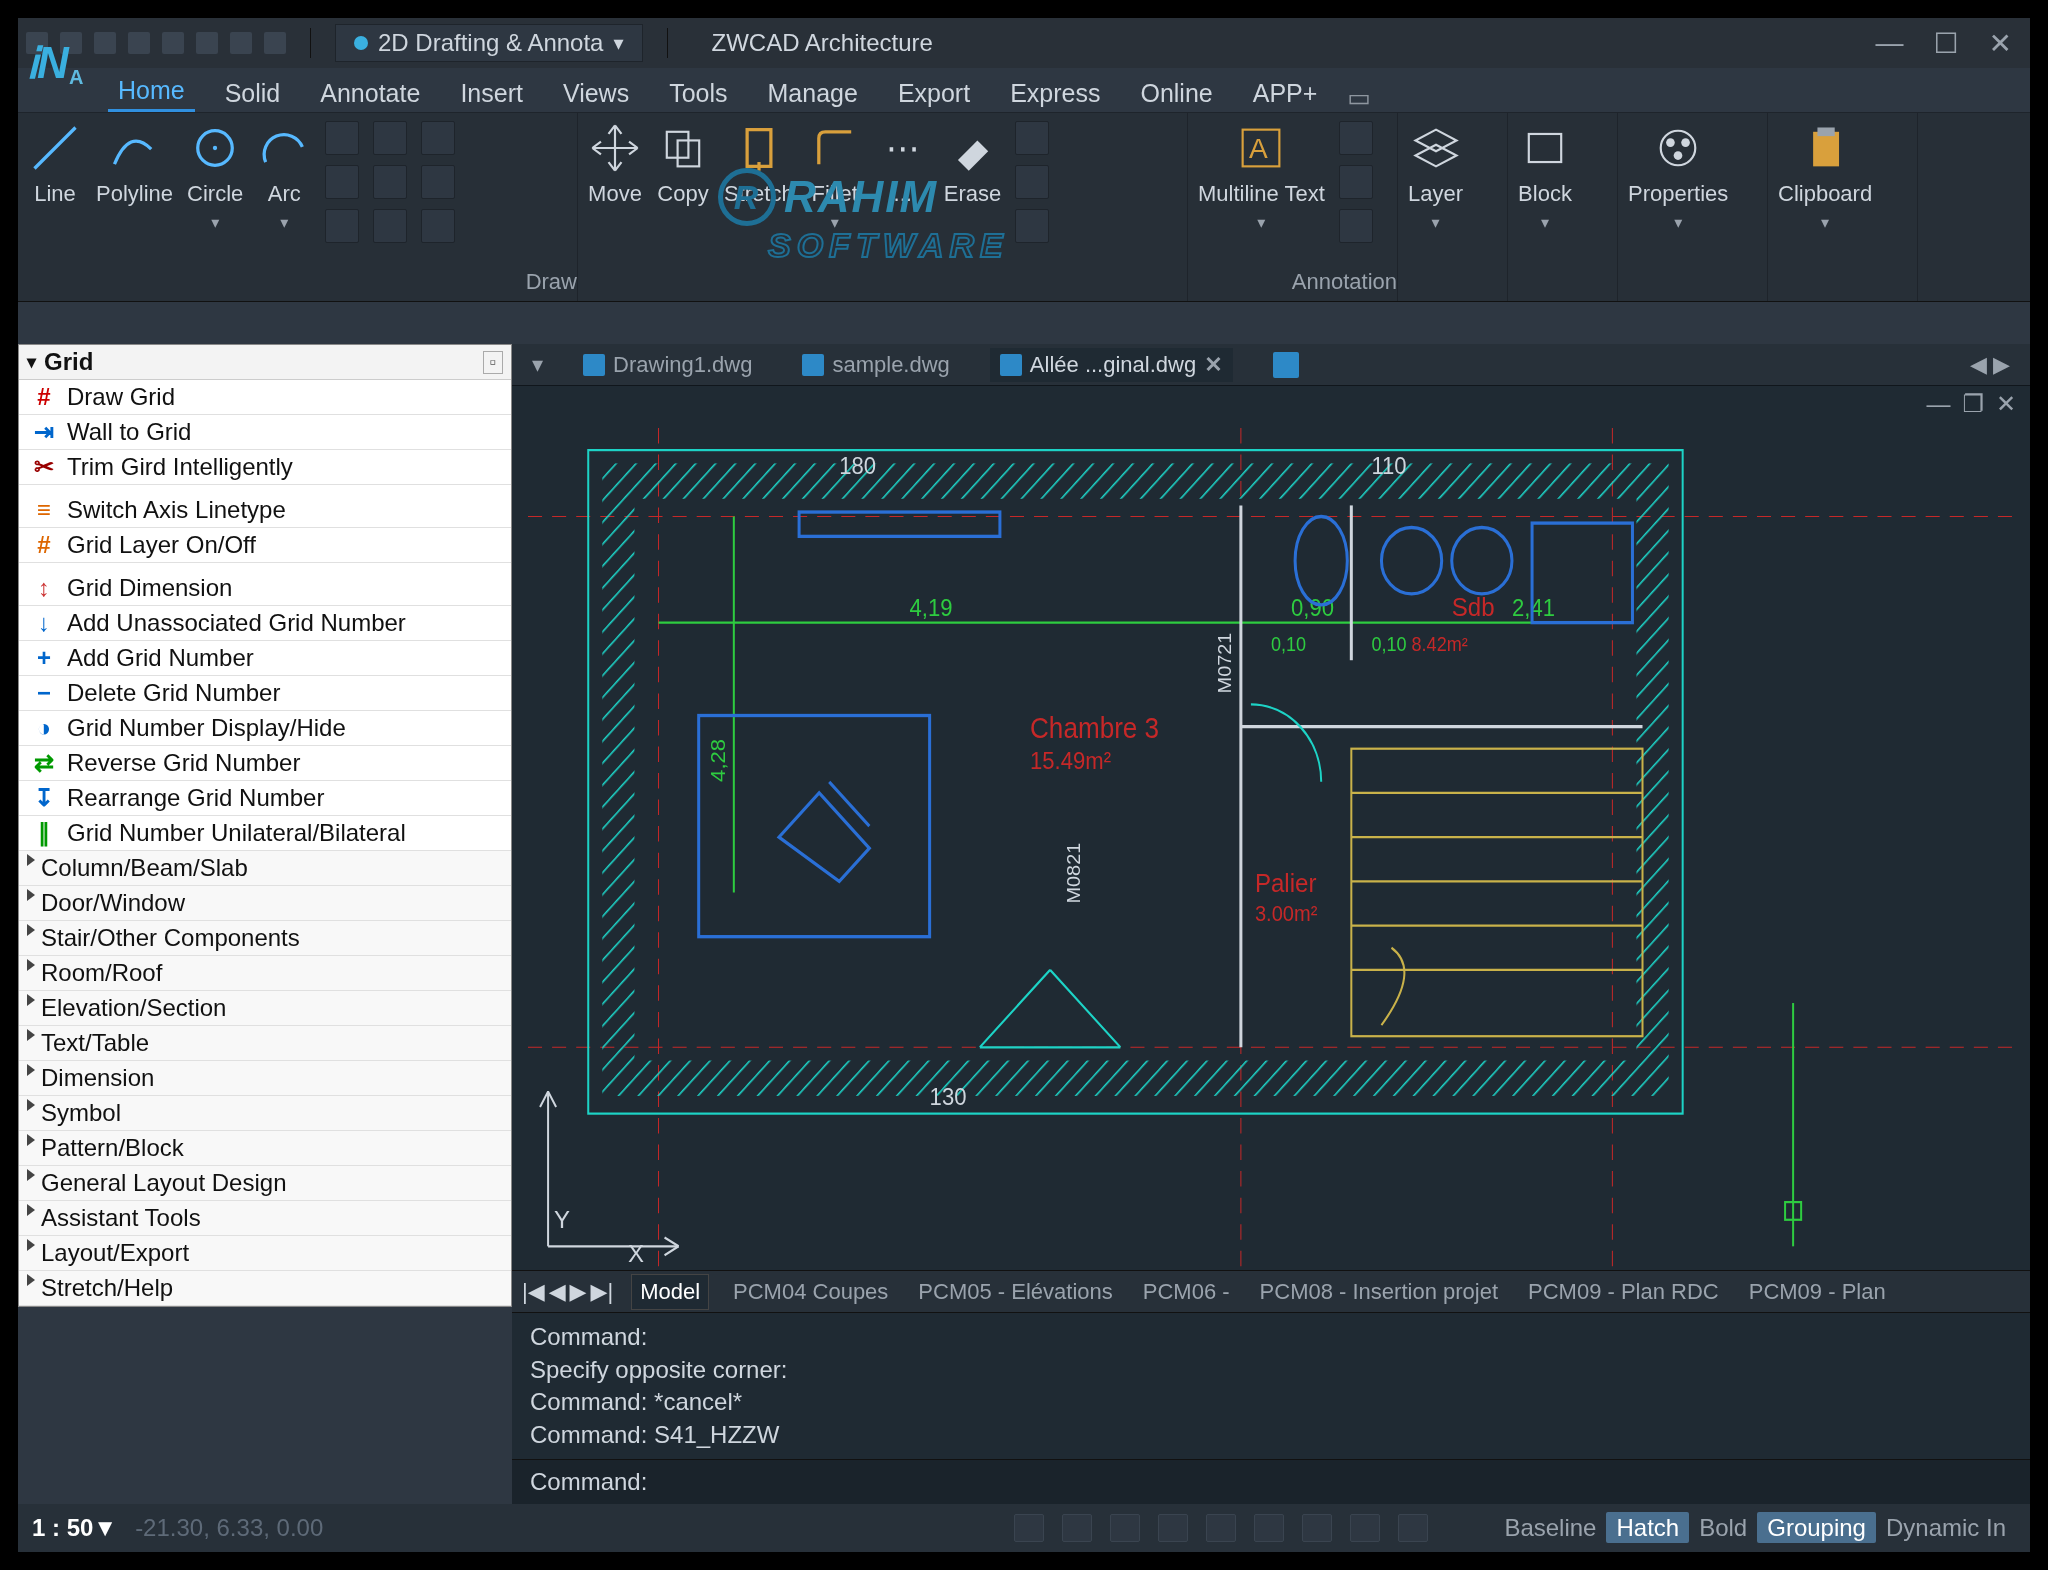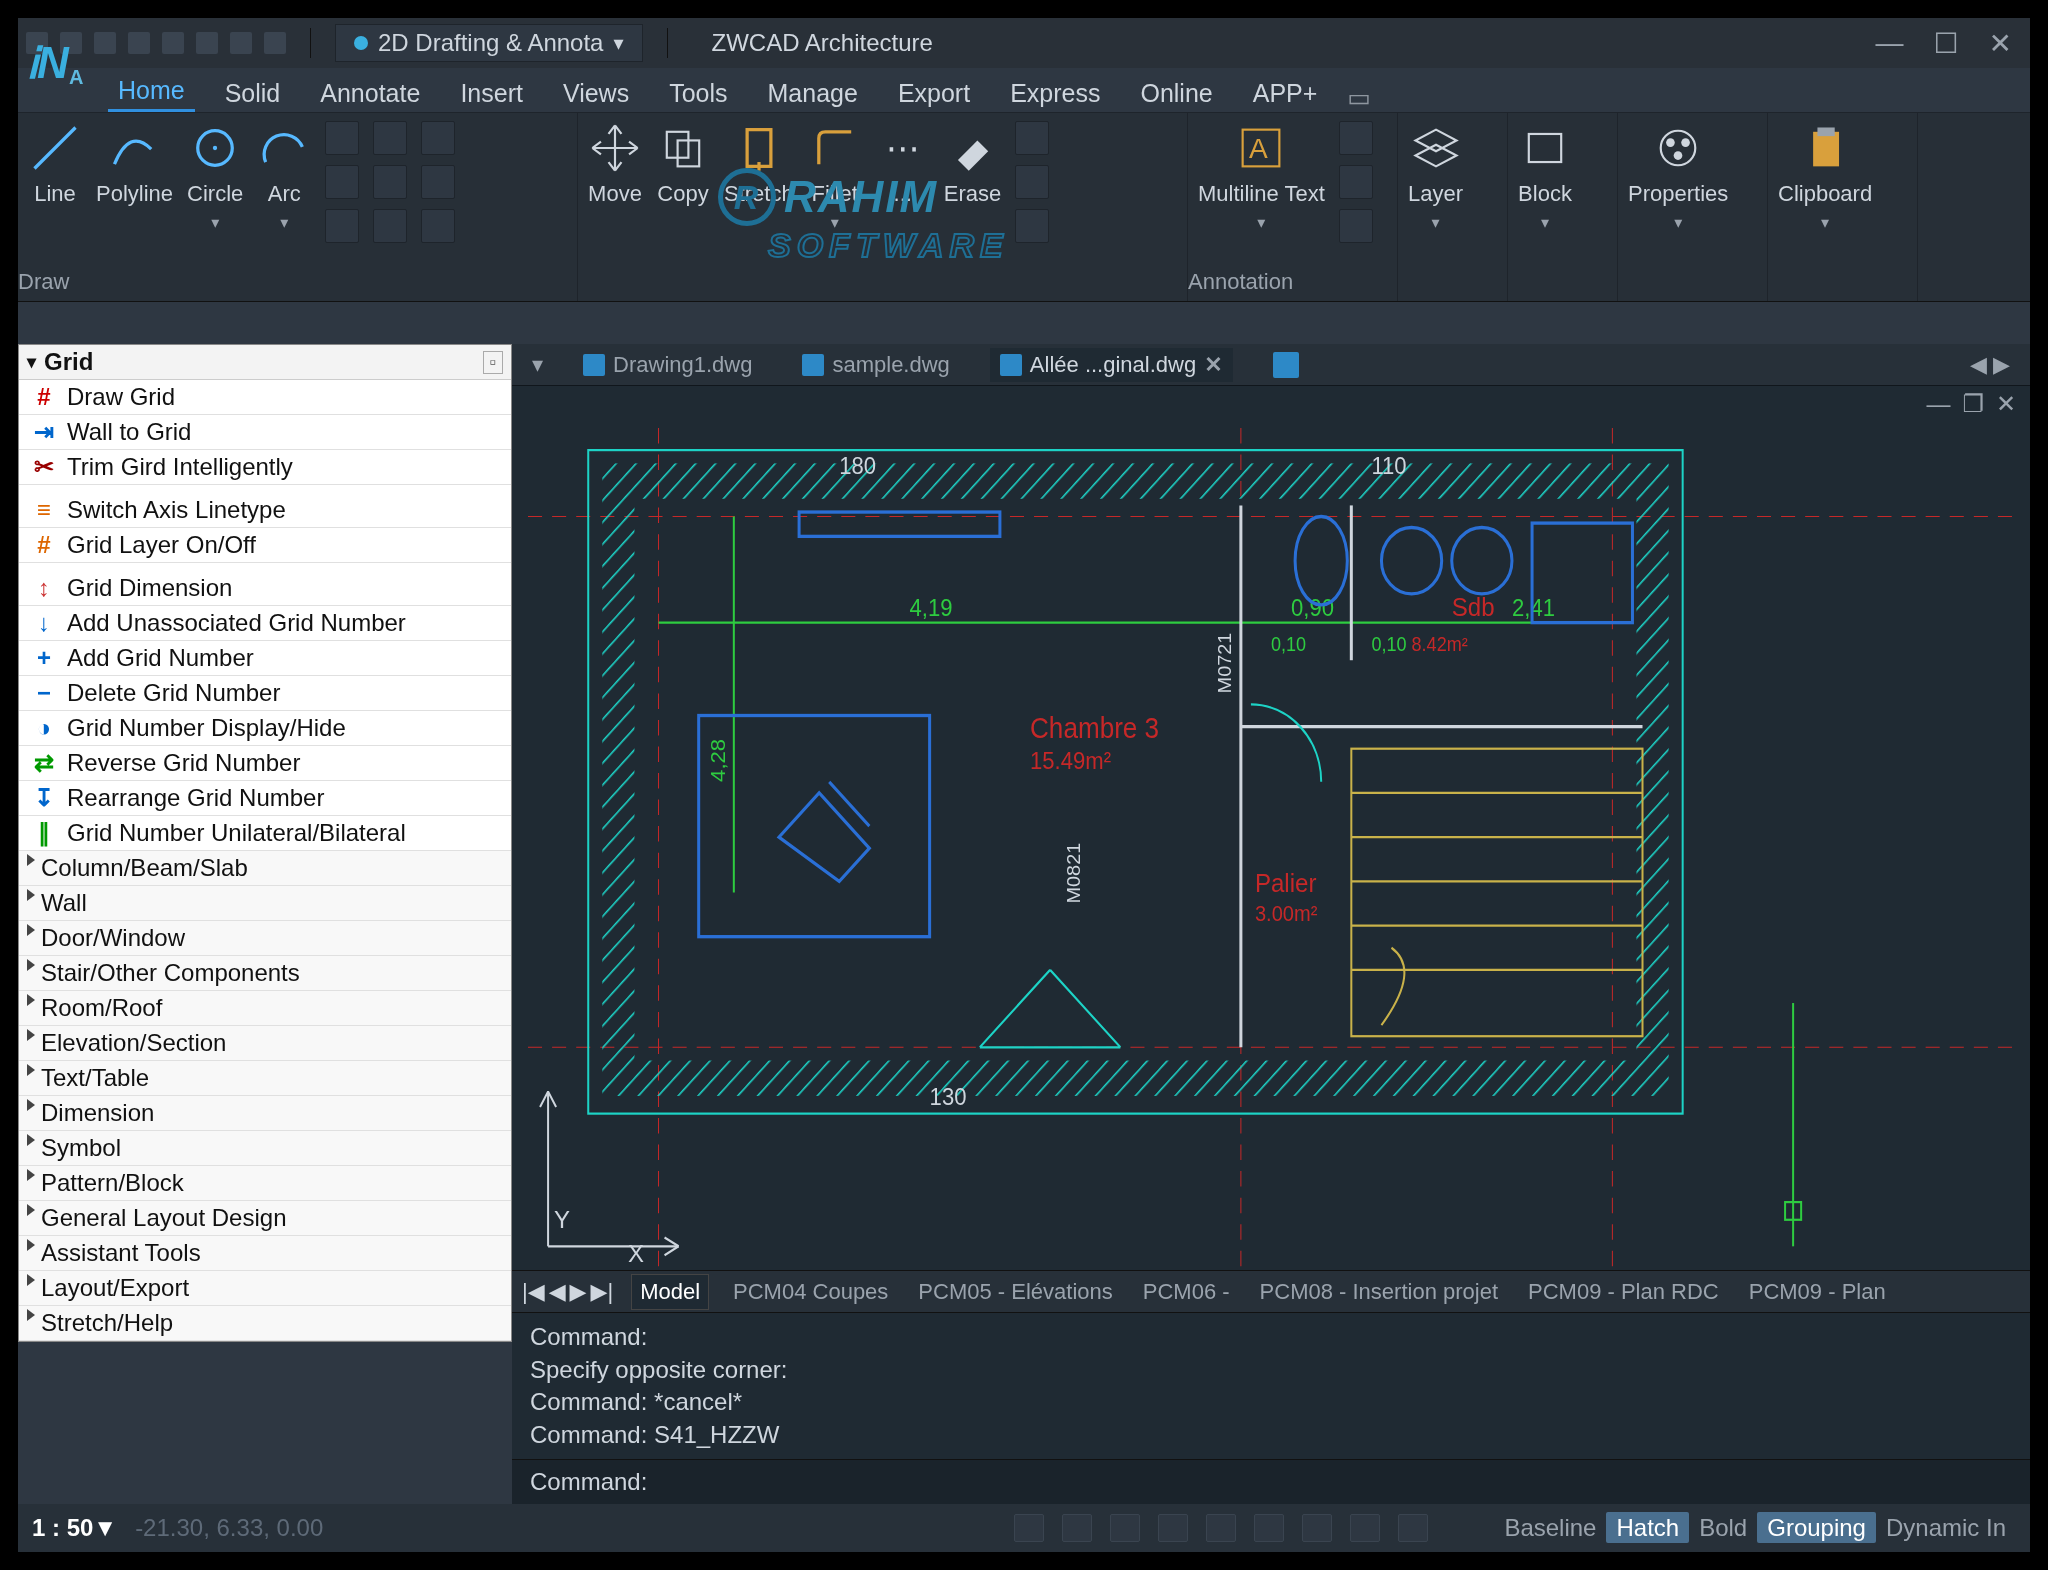--- a/index.html
+++ b/index.html
@@ -21,21 +21,21 @@
 .ribbon { background:#2e3742; }
 .tabs { display:flex; gap:20px; padding:4px 10px 0 90px; font-size:25px; color:#cfd6de; align-items:flex-end; height:44px; }
 .tabs .tab { padding:4px 10px;text-align:center; }
 .tabs .tab.active { color:#57b9ff; border-bottom:3px solid #3090e0; }
 .logo { position:absolute; left:10px; top:20px; color:#3ab0e0; font-size:44px; font-weight:bold; font-style:italic; }
 .logo sub{font-size:20px;font-style:normal;vertical-align:bottom;color:#5fbadf;}
 
 .ribbon-panels { display:flex; border-top:1px solid #1e242b; border-bottom:1px solid #111; background:#272f37; height:190px; }
 .panel { border-right:1px solid #1e242b; display:flex; flex-direction:column; }
 .panel-body { flex:1; display:flex; align-items:flex-start; padding:8px 10px; gap:14px; }
-.panel-label { text-align:left; font-size:22px; color:#9aa3ad; padding:2px 0 6px 0; }
+.panel-label { text-align:right; font-size:22px; color:#9aa3ad; padding:2px 0 6px 0; }
 .big-btn { display:flex; flex-direction:column; align-items:center; gap:6px; font-size:22px; color:#cfd6de; }
 .big-btn svg, .big-btn .ico { width:54px; height:54px; }
 .big-btn .sub { font-size:16px; color:#9aa3ad; }
 .mini-col { display:flex; flex-direction:column; gap:10px; justify-content:center; }
 .mini-btn { width:34px; height:34px; background:#2e3742; border:1px solid #1e242b; border-radius:2px; }
 
 
 .watermark { position:absolute; left:700px; top:150px; color:#2d8aaf; font-weight:900; font-style:italic; text-align:left; z-index:40; pointer-events:none; }
 .watermark .l1{ font-size:44px; letter-spacing:2px; display:flex; align-items:center; gap:8px;}
 .watermark .l1 .ring{ width:58px;height:58px;border:5px solid #1e6f95;border-radius:50%; display:inline-flex;align-items:center;justify-content:center;color:#1e6f95;font-size:34px;}
@@ -370,24 +370,20 @@
           <span>Grid Number Unilateral/Bilateral</span>
         </div>
       </div>
     <div id="palette-cats">
         <div class="cat">
           <span class="tri"></span>
           <span>Column/Beam/Slab</span>
         </div>
         <div class="cat">
           <span class="tri"></span>
-          <span>Wall</span>
-        </div>
-        <div class="cat">
-          <span class="tri"></span>
           <span>Door/Window</span>
         </div>
         <div class="cat">
           <span class="tri"></span>
           <span>Stair/Other Components</span>
         </div>
         <div class="cat">
           <span class="tri"></span>
           <span>Room/Roof</span>
         </div>

